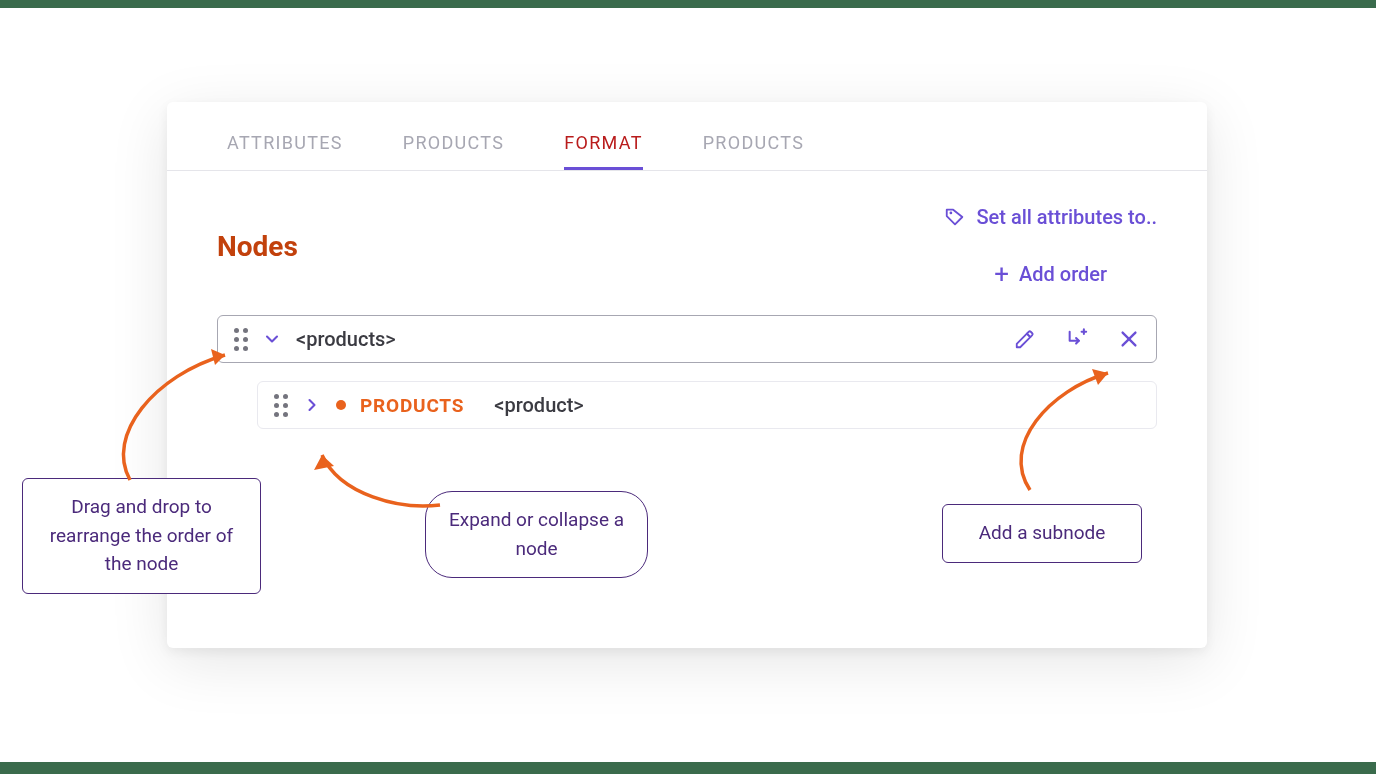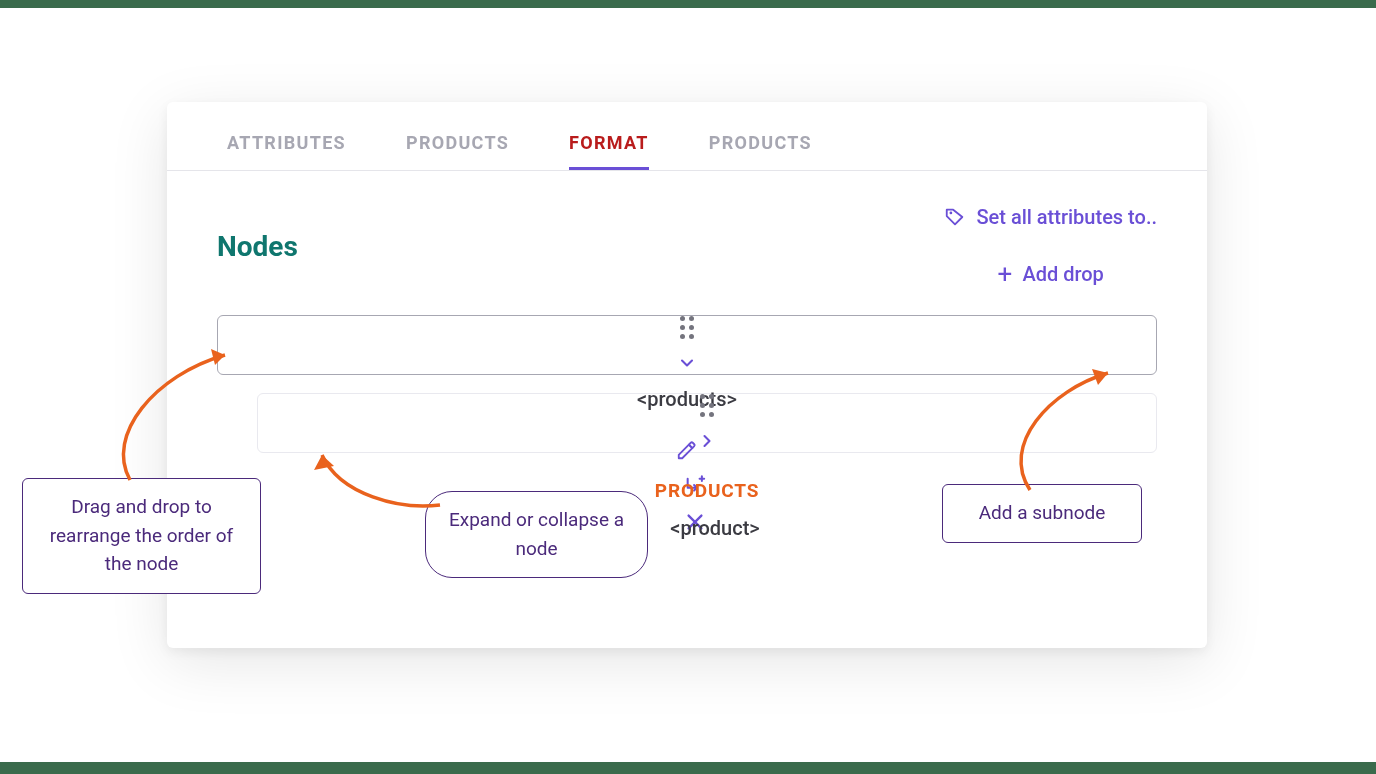--- a/index.html
+++ b/index.html
@@ -24,21 +24,21 @@
   }
 
   .tabs {
     display: flex;
     gap: 60px;
     padding: 30px 60px 0 60px;
     border-bottom: 1px solid #e5e5ea;
   }
   .tab {
     font-size: 18px;
-    font-weight: 700;
+    font-weight: 400;
     letter-spacing: 1.3px;
     color: #a7a7b2;
     padding-bottom: 14px;
     border-bottom: 3px solid transparent;
     cursor: pointer;
   }
   .tab.active {
     color: #b91c1c;
     border-bottom-color: #6a4fd6;
   }
@@ -48,21 +48,21 @@
   .section-head {
     display: flex;
     align-items: center;
     justify-content: space-between;
     margin-top: 10px;
     margin-bottom: 28px;
   }
   .section-title {
     font-size: 28px;
     font-weight: 700;
-    color: #0f766e;
+    color: #c2410c;
   }
   .section-actions {
     display: flex;
     align-items: center;
     gap: 32px;
     flex-direction: column;
   }
   .action-link {
     display: inline-flex;
     align-items: center;
@@ -73,24 +73,23 @@
     cursor: pointer;
   }
   .action-link svg { width: 22px; height: 22px; }
   .action-link .plus { font-size: 26px; line-height: 1; font-weight: 400; }
 
   .node-row {
     display: flex;
     align-items: center;
     border: 1px solid #cfcfd8;
     border-radius: 6px;
-    height: 60px;
+    height: 48px;
     padding: 0 16px;
     gap: 14px;
-    flex-direction: column;
   }
   .node-row.outer {
     border-color: #a7a7b2;
   }
   .node-row.inner {
     margin-left: 40px;
     margin-top: 18px;
     border-color: #e9e9ef;
   }
 
@@ -172,21 +171,21 @@
       <div class="section-actions">
         <div class="action-link">
           <svg viewBox="0 0 24 24" fill="none" stroke="#6a4fd6" stroke-width="2" stroke-linejoin="round" stroke-linecap="round">
             <path d="M20 12l-8 8-9-9V4h7l10 8z"></path>
             <circle cx="7.5" cy="7.5" r="1.5" fill="#6a4fd6" stroke="none"></circle>
           </svg>
           <span>Set all attributes to..</span>
         </div>
         <div class="action-link">
           <span class="plus">+</span>
-          <span>Add drop</span>
+          <span>Add order</span>
         </div>
       </div>
     </div>
 
     <div class="node-row outer">
       <div class="drag-dots">
         <span></span>
           <span></span>
           <span></span>
           <span></span>
@@ -245,21 +244,21 @@
 </div>
 
 <div class="callout" style="left:22px; top:478px; width:239px;">
   <span>Drag and drop to rearrange the order of the node</span>
 </div>
 
 <div class="callout" style="left:425px; top:491px; width:223px;border-radius:27px;">
   <span>Expand or collapse a node</span>
 </div>
 
-<div class="callout" style="left:942px; top:484px; width:200px;">
+<div class="callout" style="left:942px; top:504px; width:200px;">
   <span>Add a subnode</span>
 </div>
 
 <svg class="arrow" style="left:95px; top:335px; width:160px; height:150px;" viewBox="0 0 160 150">
   <path d="M35 145 C 10 100, 60 40, 130 20"></path>
   <polygon class="head" points="130,20 116,14 120,30"></polygon>
 </svg>
 
 <svg class="arrow" style="left:300px; top:440px; width:160px; height:80px;" viewBox="0 0 160 80">
   <path d="M140 65 C 100 70, 40 55, 22 15"></path>

